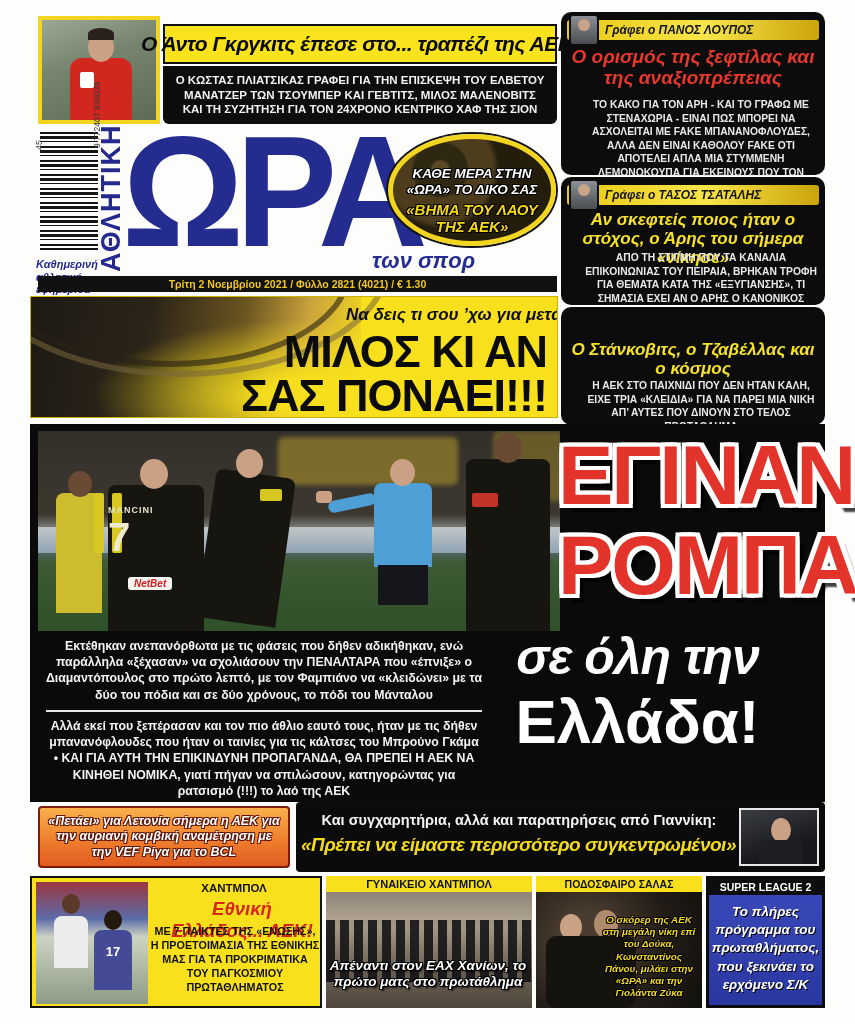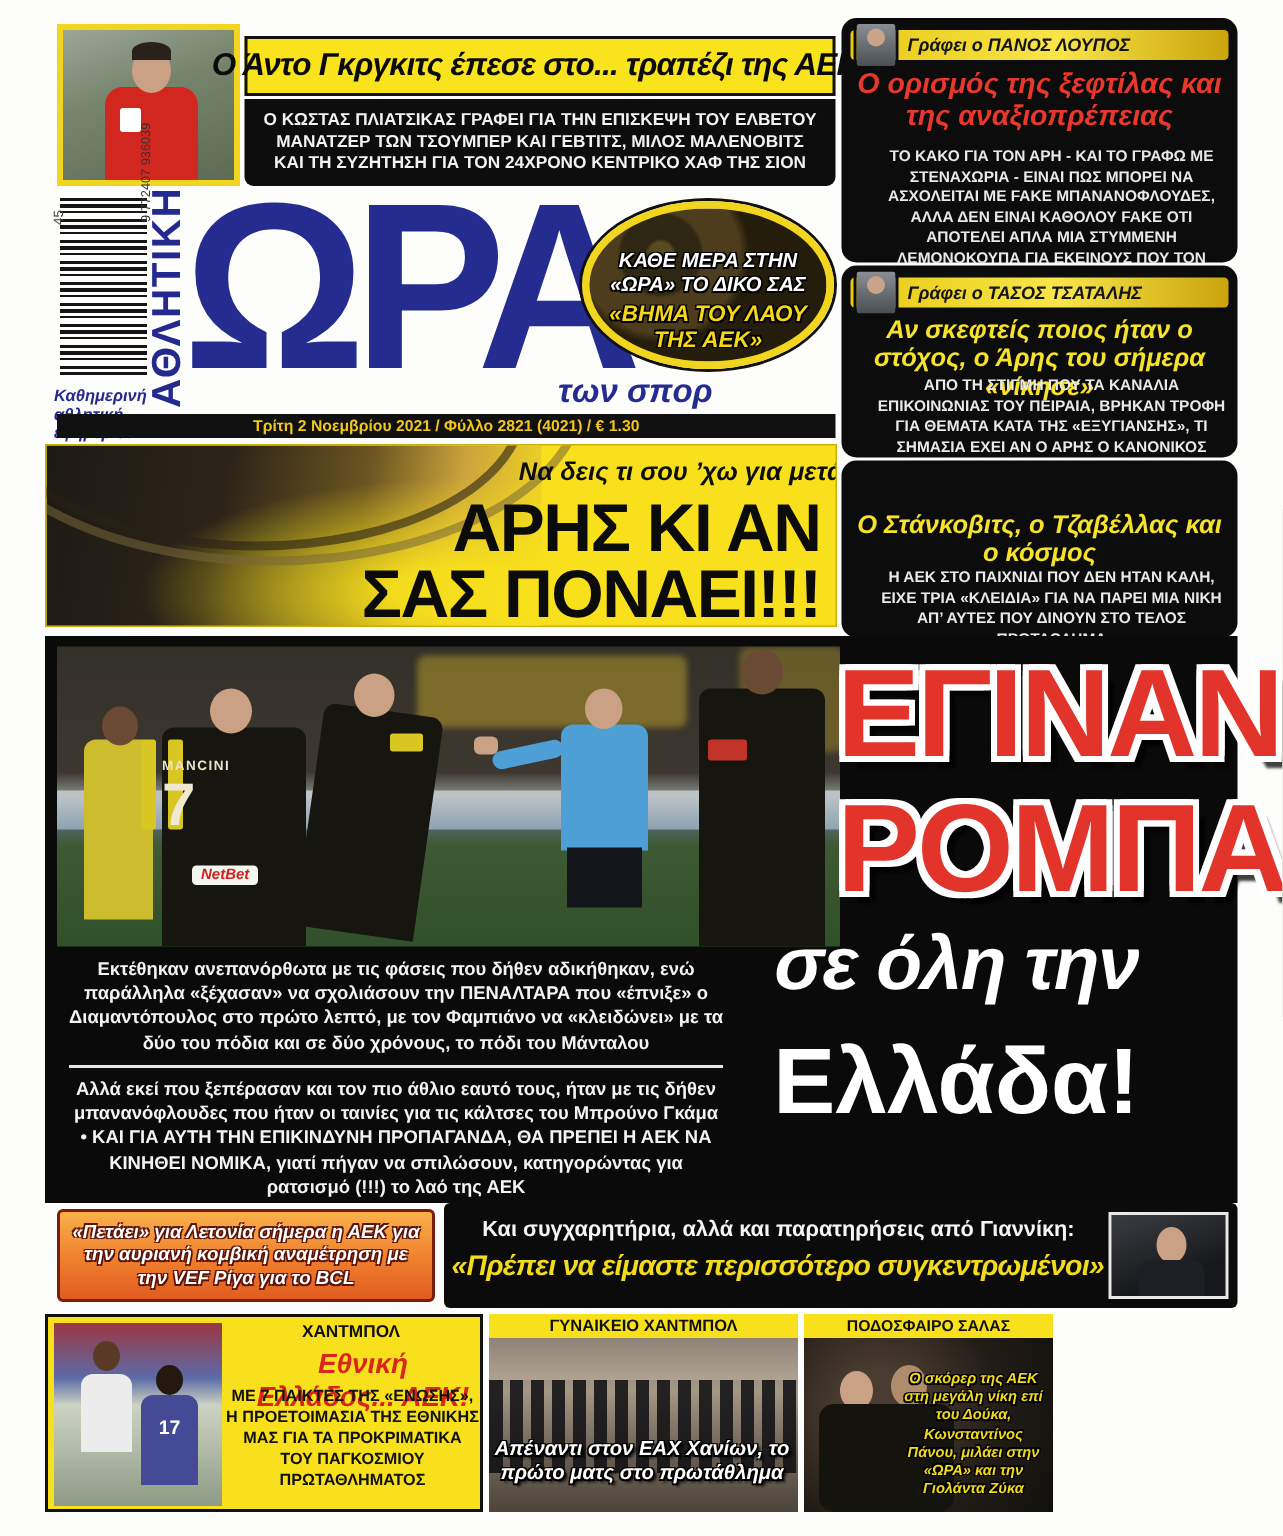--- a/index.html
+++ b/index.html
@@ -136,21 +136,21 @@
   #shirt-number { position:absolute; left:0; width:100%; text-align:center; color:#efe9cf; font-size:40px; font-weight:bold; }
   #sponsor-badge { position:absolute; background:#f5f5f0; color:#cf2222; font-size:10px; font-weight:bold; font-style:italic; padding:1px 6px; border-radius:3px; }
   #main-headline-1, #main-headline-2 {
     position:absolute; left:528px; width:266px; text-align:center;
     font-size:83px; font-weight:bold; color:#e2342b; letter-spacing:-2px; line-height:1;
     text-shadow:-4px -4px 0 #fff, 4px -4px 0 #fff, -4px 4px 0 #fff, 4px 4px 0 #fff, -4px 0 0 #fff, 4px 0 0 #fff, 0 -4px 0 #fff, 0 4px 0 #fff, 8px 8px 2px rgba(0,0,0,0.75);
   }
   #main-headline-1 { top:10px; }
   #main-headline-2 { top:100px; }
   #main-subhead-1, #main-subhead-2 { position:absolute; left:420px; width:375px; text-align:center; color:#fff; font-weight:bold; }
-  #main-subhead-1 { top:189px; font-size:50px; font-style:italic; letter-spacing:-1px; }
+  #main-subhead-1 { top:204px; font-size:50px; font-style:italic; letter-spacing:-1px; }
   #main-subhead-2 { top:262px; font-size:62px; }
   .main-para { position:absolute; left:16px; width:436px; text-align:center; color:#f3f3f3; font-weight:bold; font-size:12.3px; line-height:1.32; }
   #main-para1 { top:214px; }
   #para-divider { position:absolute; left:16px; top:286px; width:436px; height:2px; background:#e8e8e8; }
   #main-para2 { top:294px; }
 
   
   #basket-tease {
     left:38px; top:806px; width:252px; height:62px;
     background:linear-gradient(180deg,#f9b04b 0%,#ef7f2d 55%,#e05c20 100%);
@@ -275,21 +275,21 @@
   <div class="abs" id="dateline-bar">
     <span>Τρίτη 2 Νοεμβρίου 2021 / Φύλλο 2821 (4021) / € 1.30</span>
   </div>
 
   <div class="abs" id="tease">
     <div id="tease-photo">
       <div class="tease-curve" style="left:-60px; top:-150px; width:420px; height:230px;"></div>
       <div class="tease-curve" style="left:-40px; top:-120px; width:360px; height:190px; border-color:rgba(40,34,22,0.6);"></div>
     </div>
     <div class="abs" id="tease-kicker">Να δεις τι σου ’χω για μετά...</div>
-    <div class="tease-big" id="tease-line1">ΑΡΗΣ ΚΙ ΑΝ</div>
+    <div class="tease-big" id="tease-line1">ΜΙΛΟΣ ΚΙ ΑΝ</div>
     <div class="tease-big" id="tease-line2">ΣΑΣ ΠΟΝΑΕΙ!!!</div>
   </div>
 
   <div class="abs" id="main-block">
     <div id="main-photo">
       <div class="crowd-blob" style="left:240px; top:6px; width:180px; height:48px;"></div>
       <div class="crowd-blob" style="left:455px; top:0; width:70px; height:70px; opacity:0.4;"></div>
       <div class="pitch-board"></div>
 
       <div class="figure" style="left:18px; top:40px;">
@@ -377,14 +377,22 @@
       <span>ΠΟΔΟΣΦΑΙΡΟ ΣΑΛΑΣ</span>
     </div>
     <div id="futsal-photo">
       <div class="fu-head1"></div>
       <div class="fu-head2"></div>
       <div class="fu-torso"></div>
       <div id="futsal-caption">Ο σκόρερ της ΑΕΚ στη μεγάλη νίκη επί του Δούκα, Κωνσταντίνος Πάνου, μιλάει στην «ΩΡΑ» και την Γιολάντα Ζύκα</div>
     </div>
   </div>
 
+  <div class="abs bottom-box" id="sl2-box">
+    <div id="sl2-header">
+      <span>SUPER LEAGUE 2</span>
+    </div>
+    <div id="sl2-body">
+      <span>Το πλήρες πρόγραμμα του πρωταθλήματος, που ξεκινάει το ερχόμενο Σ/Κ</span>
+    </div>
+  </div>
 
 </div>
 
 </body></html>

